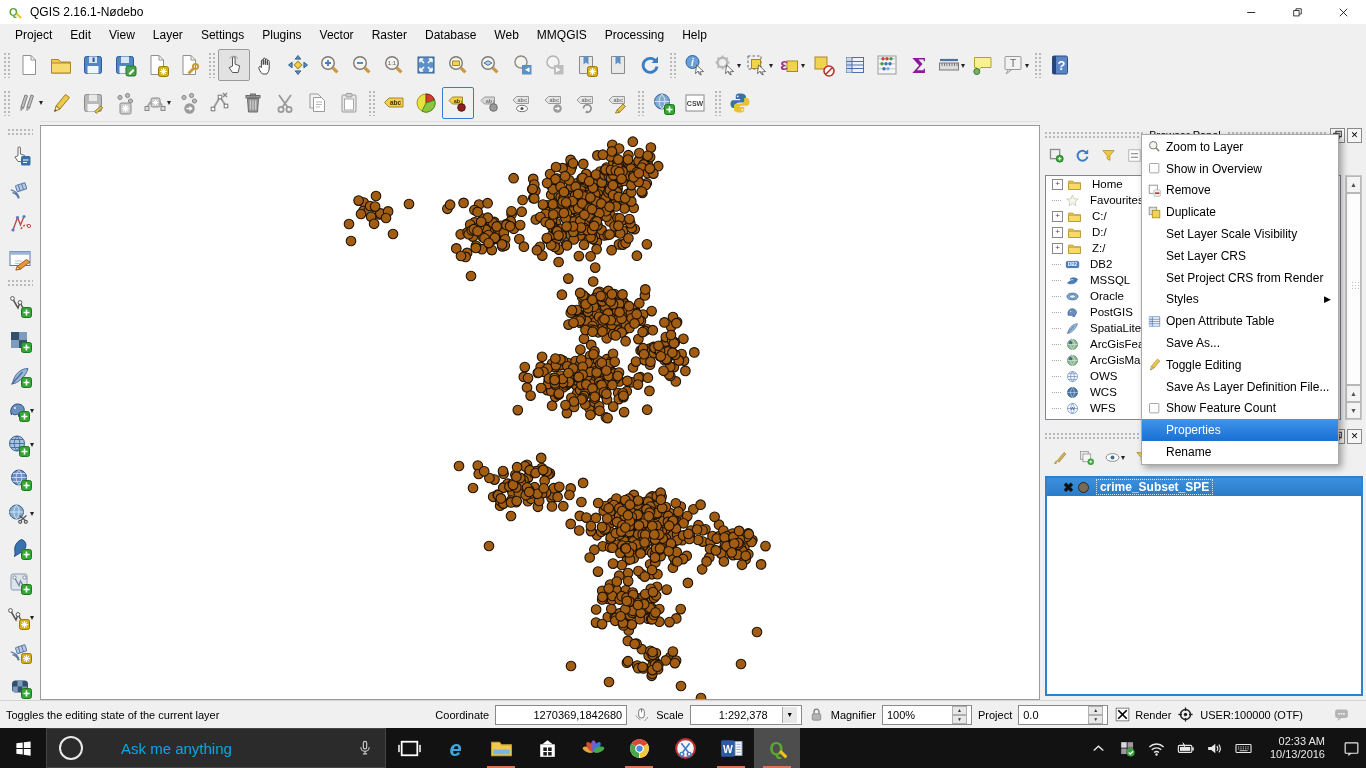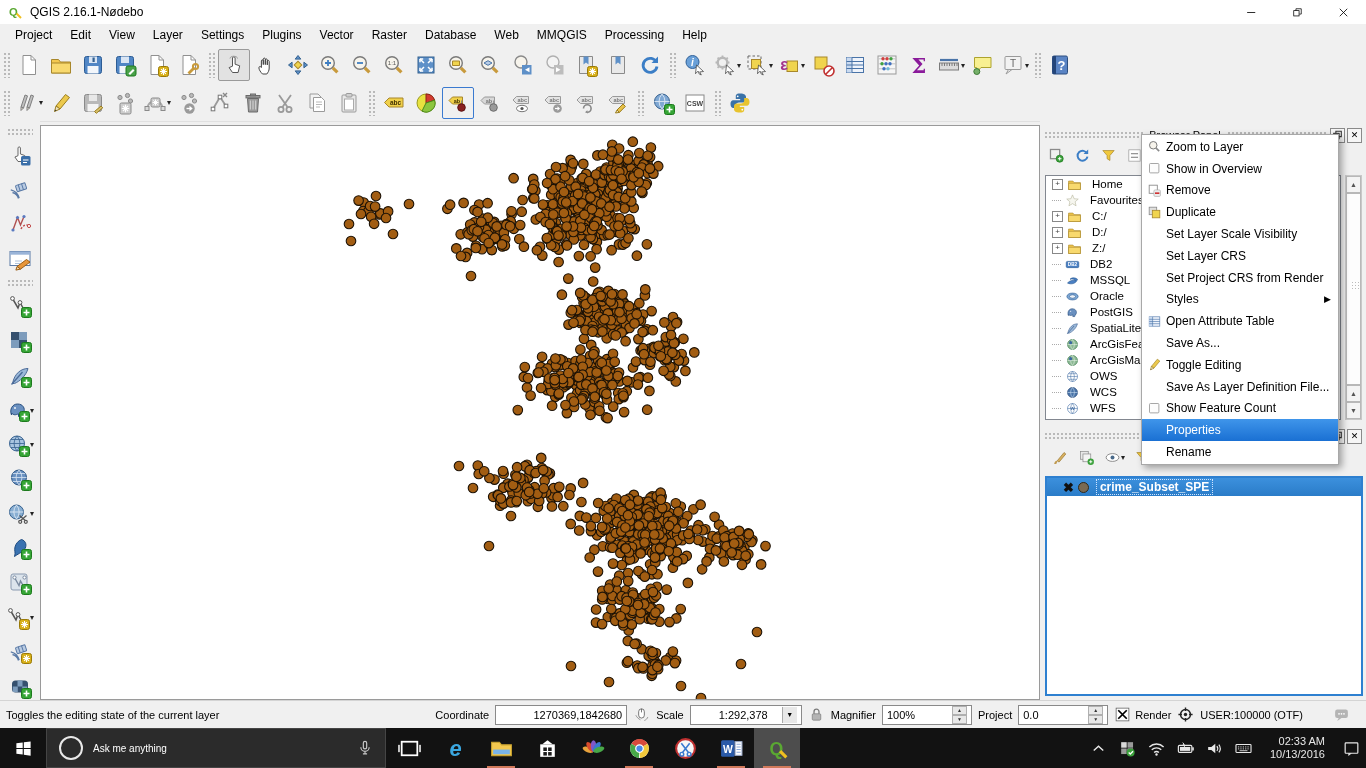--- a/index.html
+++ b/index.html
@@ -77,21 +77,21 @@
   .spincol{display:flex;flex-direction:column;margin-left:auto;}
   .spincol span{font-size:5px;line-height:7px;width:13px;text-align:center;background:#e8e8e8;border:1px solid #b0b0b0;color:#333;}
   .sticon{width:17px;height:17px;}
   .renderwrap{display:flex;align-items:center;gap:4px;}
   
   .taskbar{position:absolute;left:0;top:728px;width:1366px;height:40px;background:#121212;display:flex;align-items:stretch;color:#e8e8e8;}
   .tb-start{width:46px;display:flex;align-items:center;justify-content:center;}
   .tb-start svg{width:19px;height:19px;}
   .tb-search{width:340px;background:#2b2b2b;border:1px solid #454545;display:flex;align-items:center;margin:0;box-sizing:border-box;}
   .cring{width:20px;height:20px;border:2.5px solid #e8e8e8;border-radius:50%;margin:0 10px 0 12px;}
-  .tb-search .ph{color:#ffffff;font-size:10px;flex:1;}
+  .tb-search .ph{color:#0ea5e9;font-size:15px;flex:1;margin-left:28px;}
   .tb-search svg{width:20px;height:20px;margin-right:10px;}
   .tb-app{width:46px;display:flex;align-items:center;justify-content:center;position:relative;}
   .tb-app svg{width:25px;height:25px;}
   .tb-app.active{background:#4d4d4d;}
   .tb-app .runline{position:absolute;bottom:0;left:9px;width:28px;height:2.5px;background:#d0795a;}
   .tray{margin-left:auto;display:flex;align-items:center;gap:7px;padding-right:4px;}
   .trayic{width:22px;height:22px;display:flex;align-items:center;justify-content:center;}
   .trayic svg{width:19px;height:19px;}
   .clock{text-align:right;font-size:11px;line-height:13px;margin:0 8px;}
 </style>

